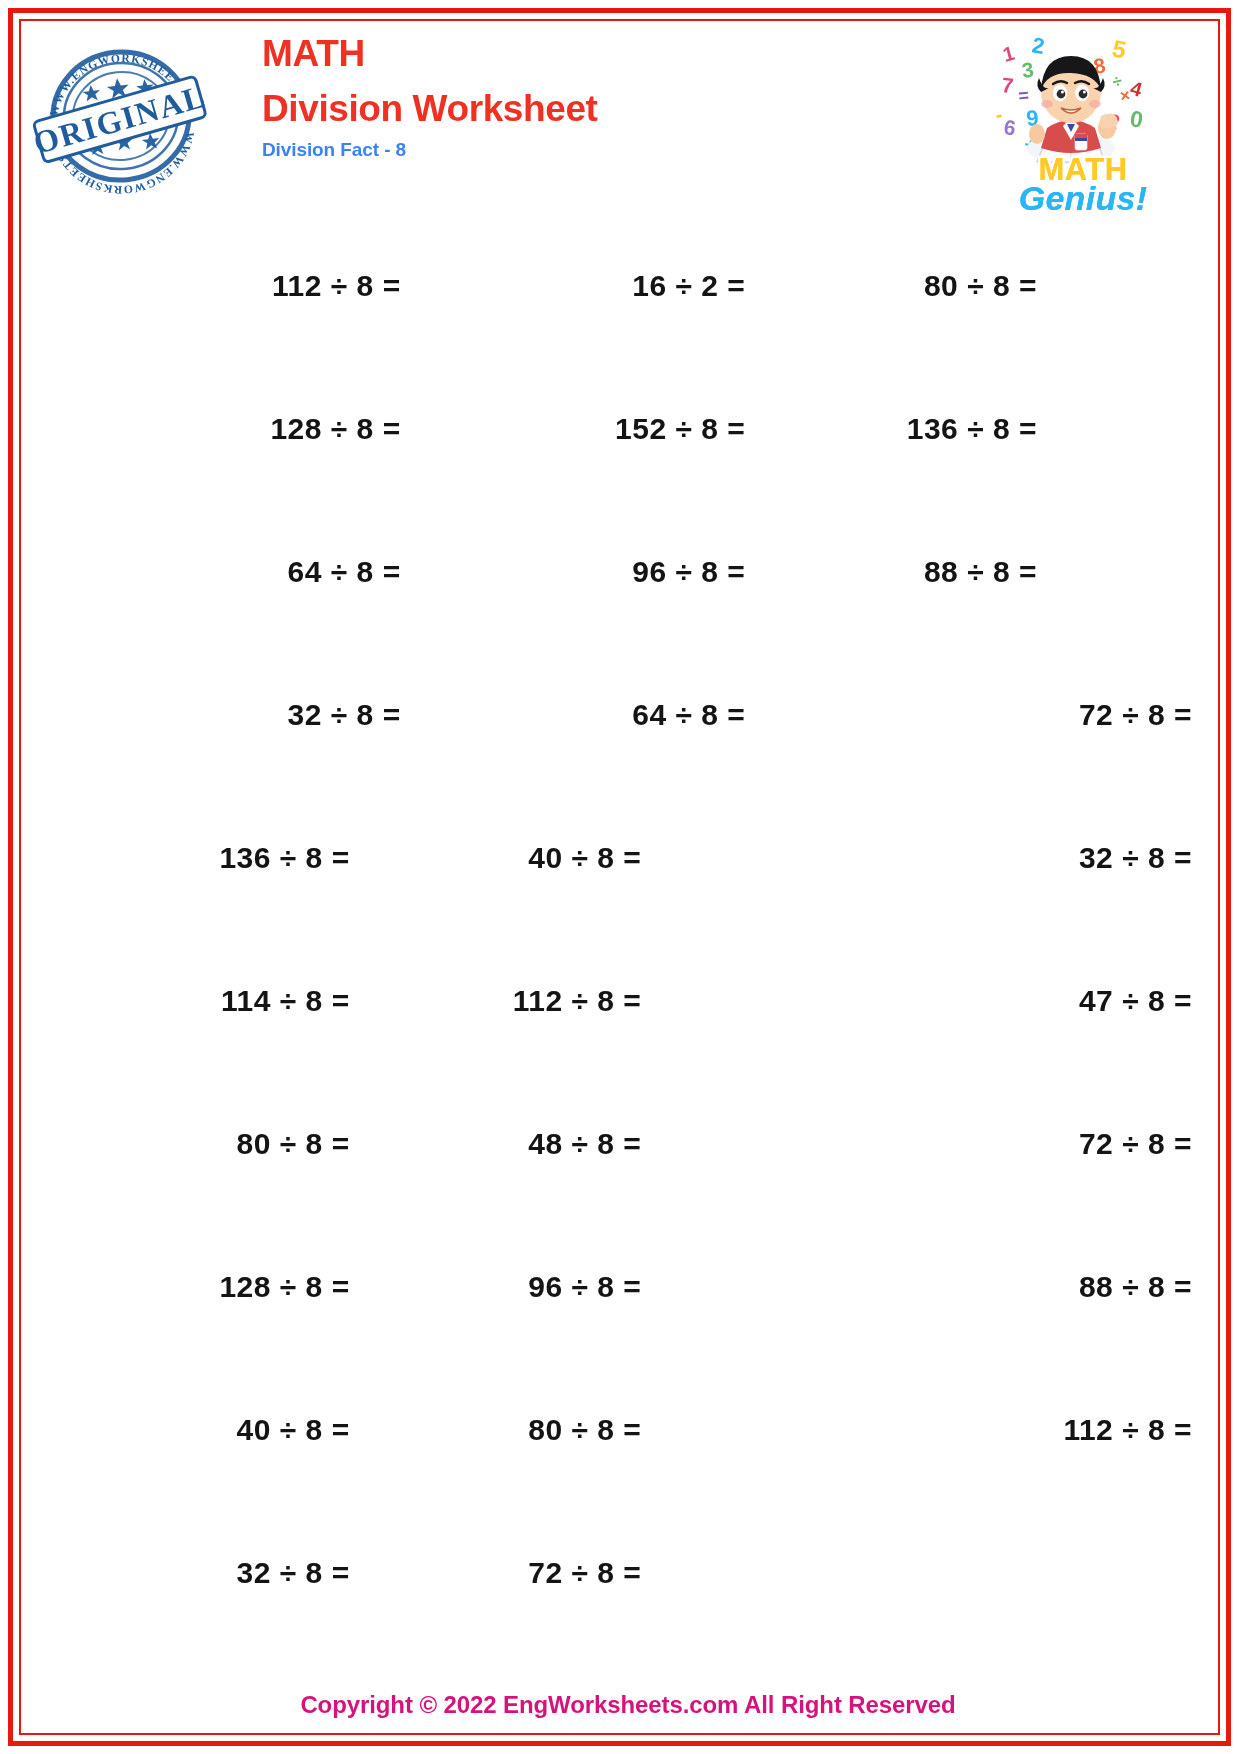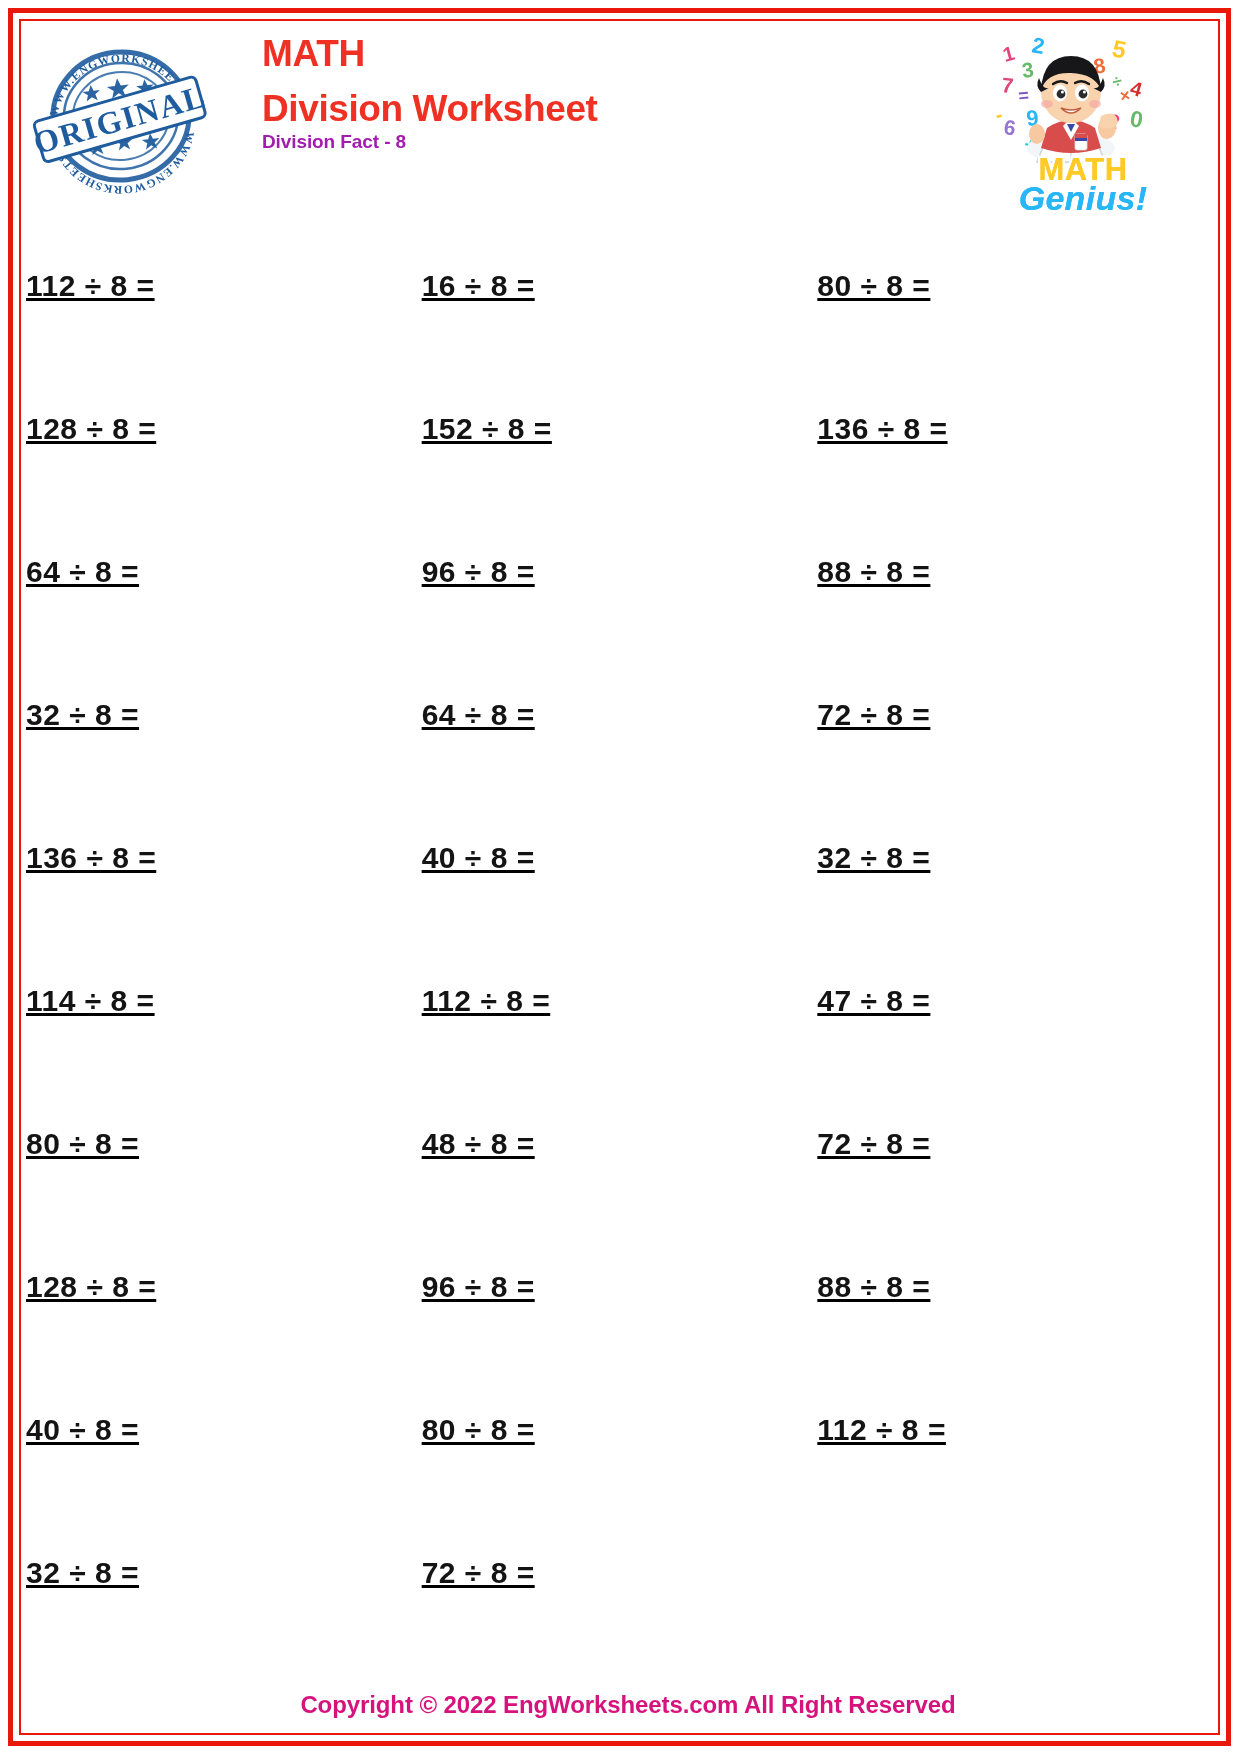--- a/index.html
+++ b/index.html
@@ -79,22 +79,22 @@
     font-size: 37px;
     font-weight: bold;
     color: #ef3124;
     line-height: 1.1;
     margin-top: 16px;
     letter-spacing: -0.4px;
   }
   .title-fact {
     font-size: 19px;
     font-weight: bold;
-    color: #a21caf;
-    margin-top: 1px;
+    color: #3b82f6;
+    margin-top: 9px;
     letter-spacing: -0.1px;
   }
 
   
   .genius {
     position: absolute;
     right: 30px;
     top: 4px;
     width: 200px;
     height: 185px;
@@ -108,23 +108,23 @@
     top: 214px;
     width: 1187px;
     height: 1430px;
     display: grid;
     grid-template-columns: repeat(3, 1fr);
     grid-auto-rows: 1fr;
   }
   .cell {
     display: flex;
     align-items: center;
+    justify-content: flex-end;
     padding-right: 21px;
     box-sizing: border-box;
-    text-decoration: underline;
   }
   .cell.c2 { padding-right: 72px; }
   .cell.c3 { padding-right: 176px; }
 
   .expr {
     font-family: "Liberation Sans", sans-serif;
     font-size: 30px;
     font-weight: bold;
     color: #141414;
     white-space: nowrap;
@@ -261,21 +261,21 @@
         </g>
       </svg>
     </div>
   </div>
 
   <div class="problems">
     <div class="cell c1">
         <span class="expr">112 ÷ 8 =</span>
       </div>
     <div class="cell c2">
-        <span class="expr">16 ÷ 8 =</span>
+        <span class="expr">16 ÷ 2 =</span>
       </div>
     <div class="cell c3">
         <span class="expr">80 ÷ 8 =</span>
       </div>
 
     <div class="cell c1">
         <span class="expr">128 ÷ 8 =</span>
       </div>
     <div class="cell c2">
         <span class="expr">152 ÷ 8 =</span>

